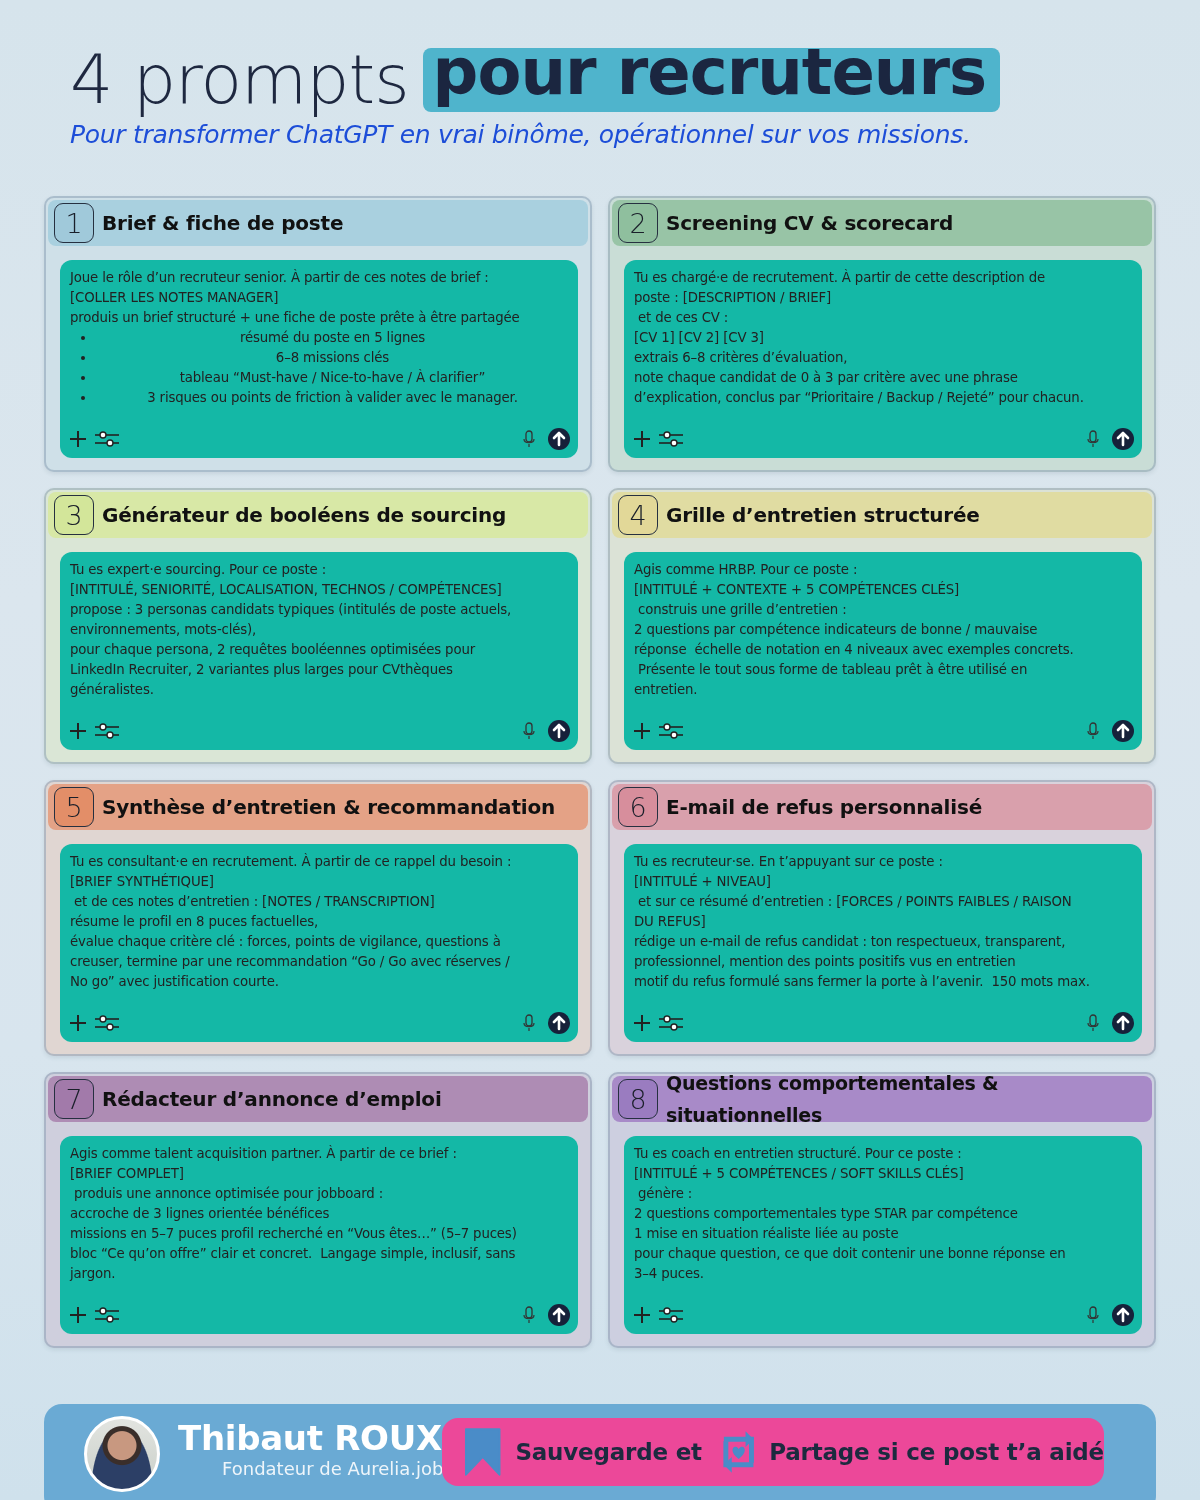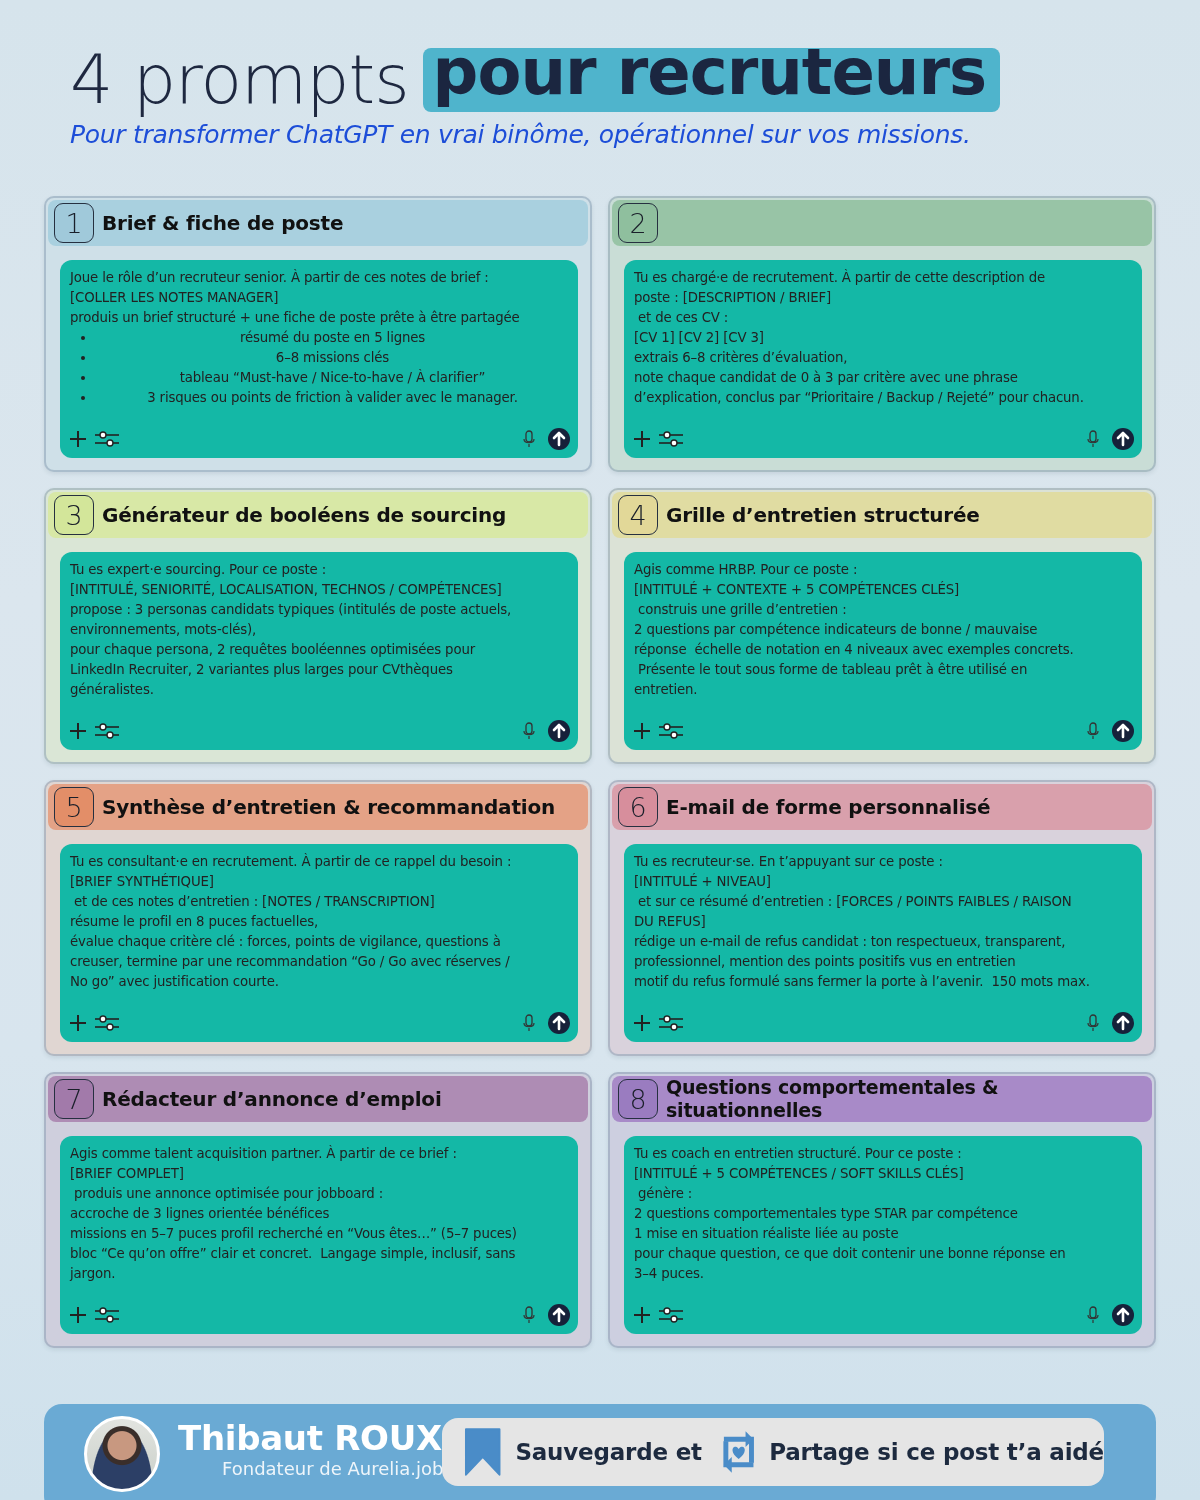--- a/index.html
+++ b/index.html
@@ -101,21 +101,21 @@
   .author-name {
     position: absolute; left: 134px; top: 14px;
     font-weight: 700; font-size: 34px; color: #ffffff; letter-spacing: -0.3px;
   }
   .author-role {
     position: absolute; left: 134px; top: 54px;
     font-size: 18px; color: #eef5fa; margin-left: 44px;
   }
   .cta-box {
     position: absolute; left: 398px; top: 14px; width: 662px; height: 68px;
-    background: #e5e5e5; border-radius: 16px;
+    background: #ec4899; border-radius: 16px;
     display: flex; align-items: center; text-align: center;
   }
   .cta-text {
     font-weight: 700; font-size: 23px; color: #1d2a3f; letter-spacing: -0.2px;
     white-space: nowrap;
   }
 </style>
 </head>
 <body>
 
@@ -152,20 +152,21 @@
         <svg class="icon-send" viewBox="0 0 22 22">
           <circle cx="11" cy="11" r="11" fill="#16213a"></circle>
           <path d="M11 5 L11 17 M6 10 L11 5 L16 10" fill="none" stroke="#fff" stroke-width="2.6" stroke-linecap="round" stroke-linejoin="round"></path>
         </svg>
       </div>
     </div>
     </div>
     <div class="card" style="left: 608px; top: 196px; height: 276px; background: rgb(201, 221, 214);">
     <div class="card-header" style="background:#98c4a6">
       <div class="num-badge" style="background:#8fbf9e">2</div>
+      <div class="card-title">Screening CV &amp; scorecard</div>
     </div>
     <div class="prompt-box">
       <div class="prompt-text"><span>Tu es chargé·e de recrutement. À partir de cette description de
 poste : [DESCRIPTION / BRIEF]
  et de ces CV :
 [CV 1] [CV 2] [CV 3]
 extrais 6–8 critères d’évaluation,
 note chaque candidat de 0 à 3 par critère avec une phrase
 d’explication, conclus par “Prioritaire / Backup / Rejeté” pour chacun.</span></div>
       <div class="toolbar">
@@ -287,21 +288,21 @@
         <svg class="icon-send" viewBox="0 0 22 22">
           <circle cx="11" cy="11" r="11" fill="#16213a"></circle>
           <path d="M11 5 L11 17 M6 10 L11 5 L16 10" fill="none" stroke="#fff" stroke-width="2.6" stroke-linecap="round" stroke-linejoin="round"></path>
         </svg>
       </div>
     </div>
     </div>
     <div class="card" style="left: 608px; top: 780px; height: 276px; background: rgb(217, 210, 220);">
     <div class="card-header" style="background:#d9a0ac">
       <div class="num-badge" style="background:#d78e9c">6</div>
-      <div class="card-title">E-mail de forme personnalisé</div>
+      <div class="card-title">E-mail de refus personnalisé</div>
     </div>
     <div class="prompt-box">
       <div class="prompt-text"><span>Tu es recruteur·se. En t’appuyant sur ce poste :
 [INTITULÉ + NIVEAU]
  et sur ce résumé d’entretien : [FORCES / POINTS FAIBLES / RAISON
 DU REFUS]
 rédige un e-mail de refus candidat : ton respectueux, transparent,
 professionnel, mention des points positifs vus en entretien
 motif du refus formulé sans fermer la porte à l’avenir.  150 mots max.</span></div>
       <div class="toolbar">
@@ -355,21 +356,21 @@
         <svg class="icon-send" viewBox="0 0 22 22">
           <circle cx="11" cy="11" r="11" fill="#16213a"></circle>
           <path d="M11 5 L11 17 M6 10 L11 5 L16 10" fill="none" stroke="#fff" stroke-width="2.6" stroke-linecap="round" stroke-linejoin="round"></path>
         </svg>
       </div>
     </div>
     </div>
     <div class="card" style="left: 608px; top: 1072px; height: 276px; background: rgb(205, 207, 224);">
     <div class="card-header" style="background:#a88ac8">
       <div class="num-badge" style="background:#9a7cc0">8</div>
-      <div class="card-title" style="font-size: 19px; line-height: 23px; width: 380px;">Questions comportementales &amp; situationnelles</div>
+      <div class="card-title" style="font-size: 19px; line-height: 32px; width: 380px;">Questions comportementales &amp; situationnelles</div>
     </div>
     <div class="prompt-box">
       <div class="prompt-text"><span>Tu es coach en entretien structuré. Pour ce poste :
 [INTITULÉ + 5 COMPÉTENCES / SOFT SKILLS CLÉS]
  génère :
 2 questions comportementales type STAR par compétence
 1 mise en situation réaliste liée au poste
 pour chaque question, ce que doit contenir une bonne réponse en
 3–4 puces.</span></div>
       <div class="toolbar">

